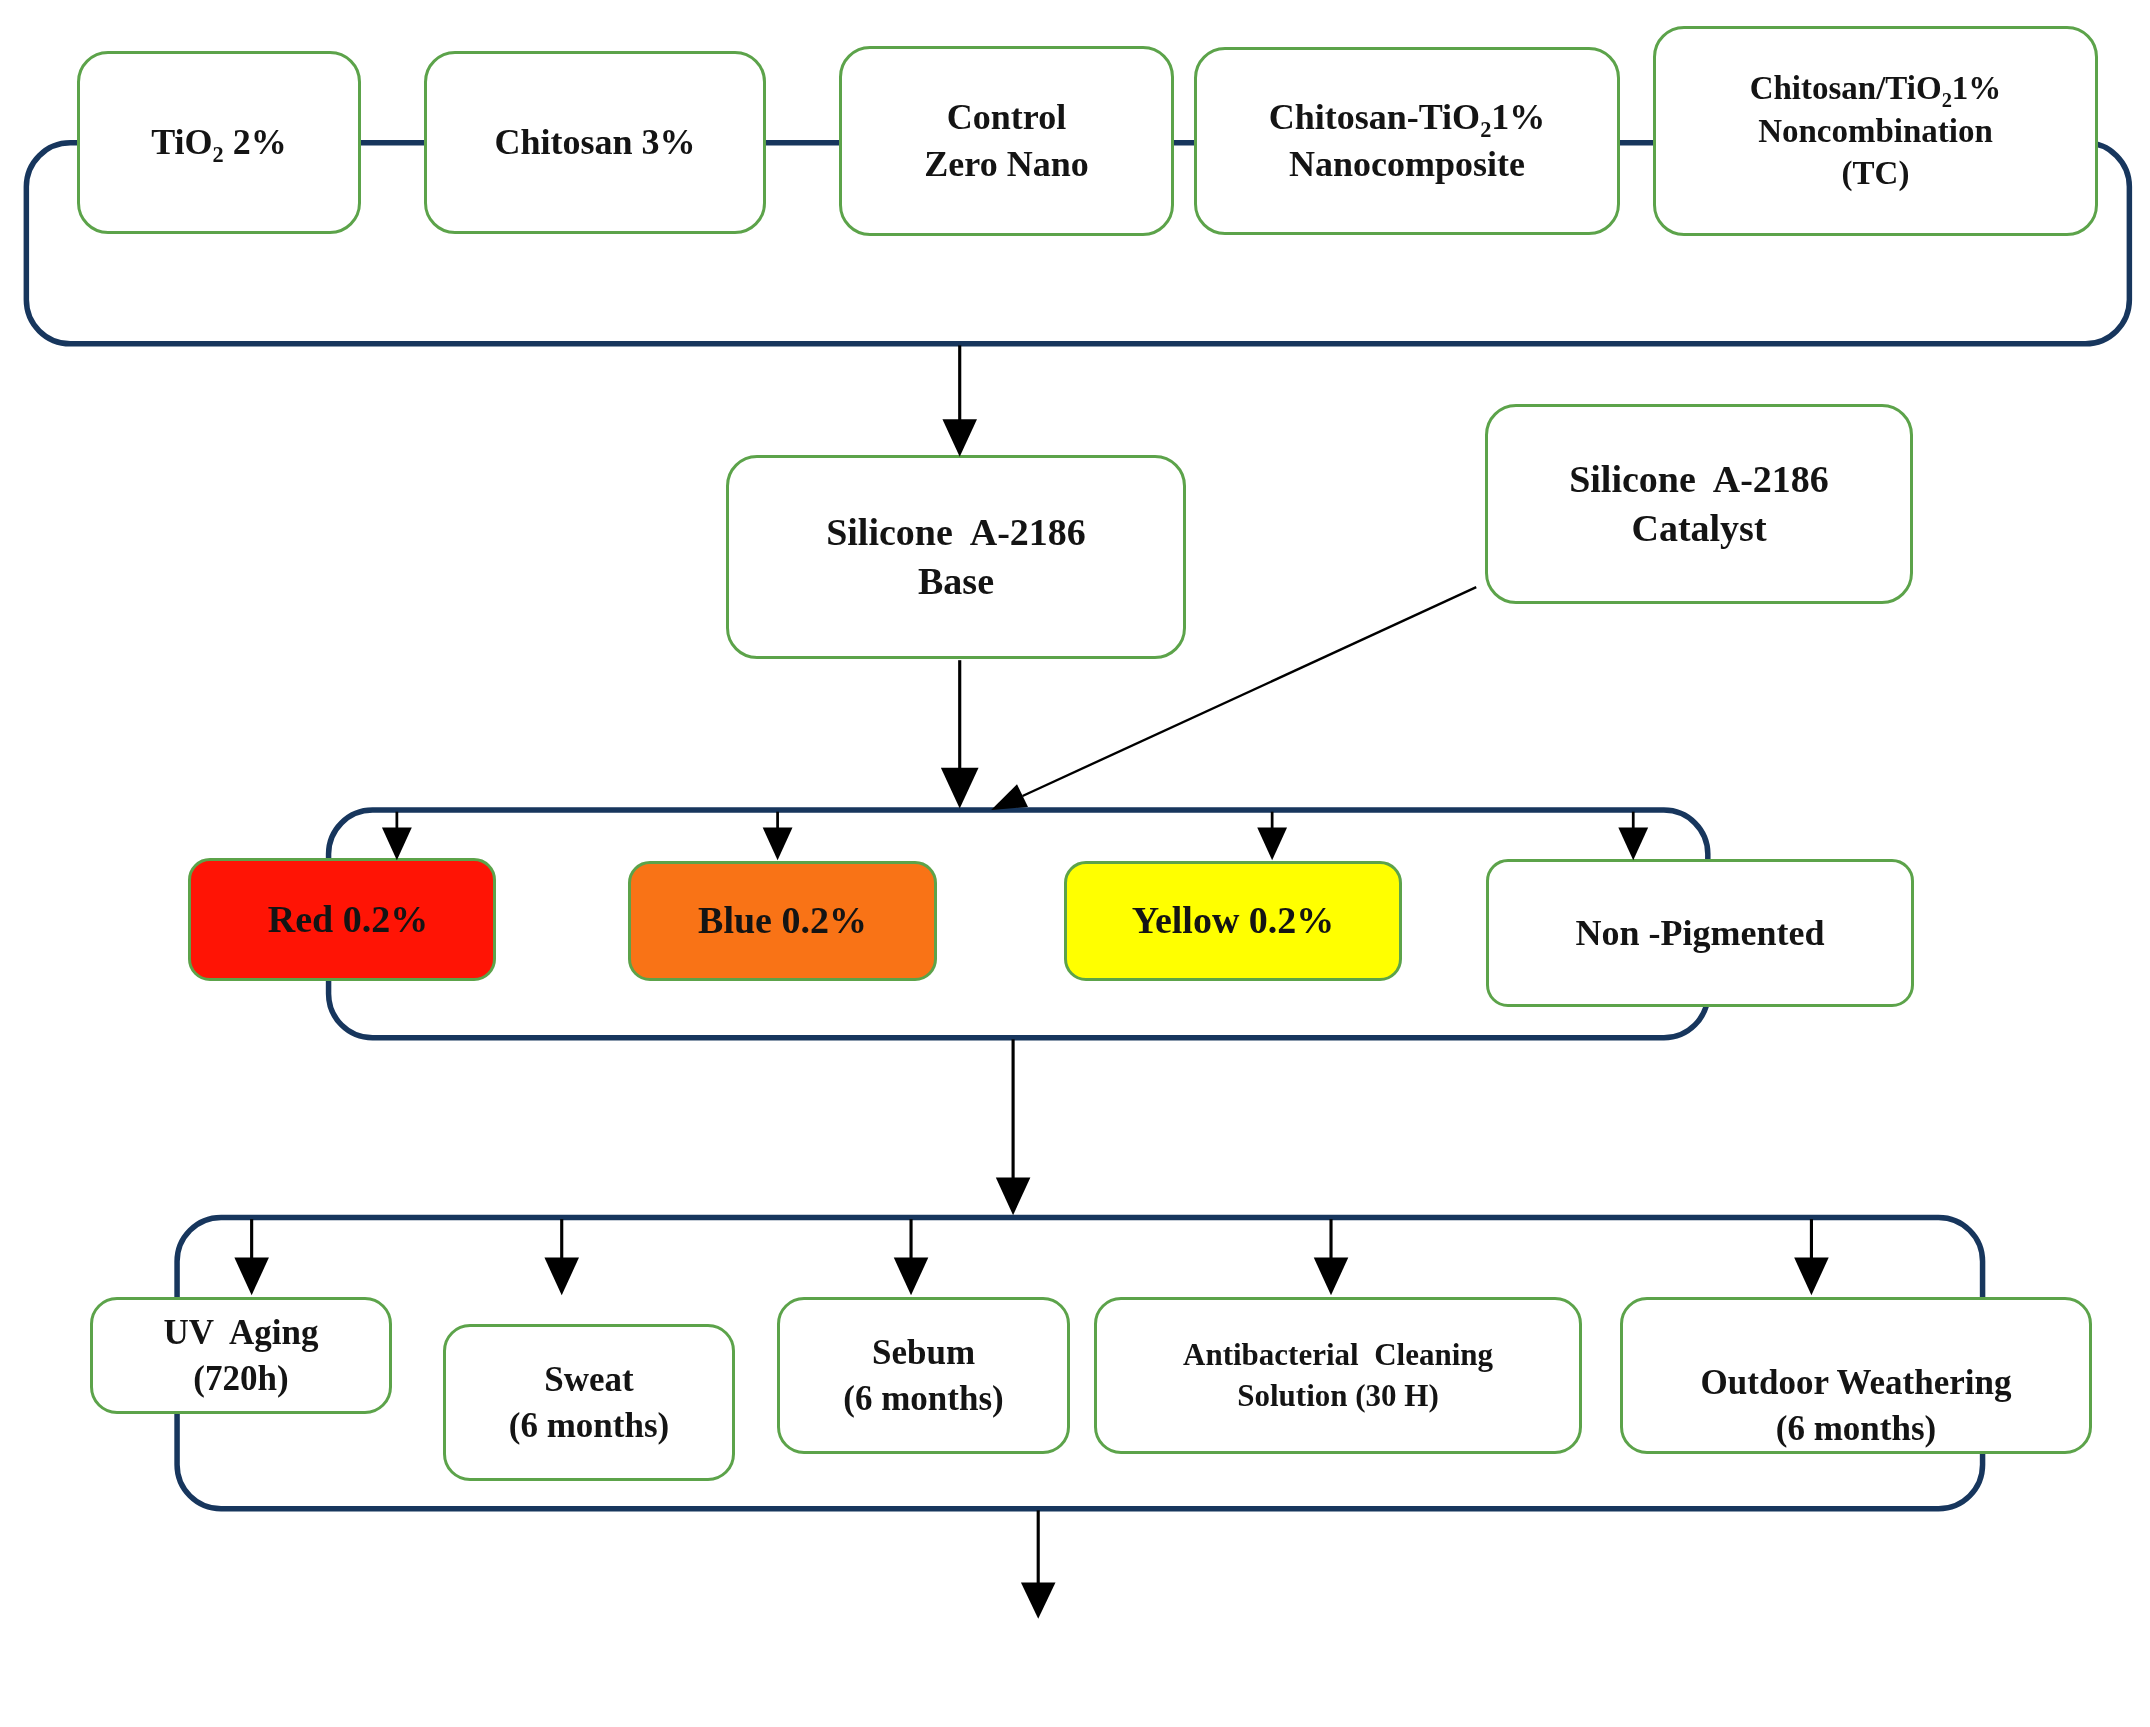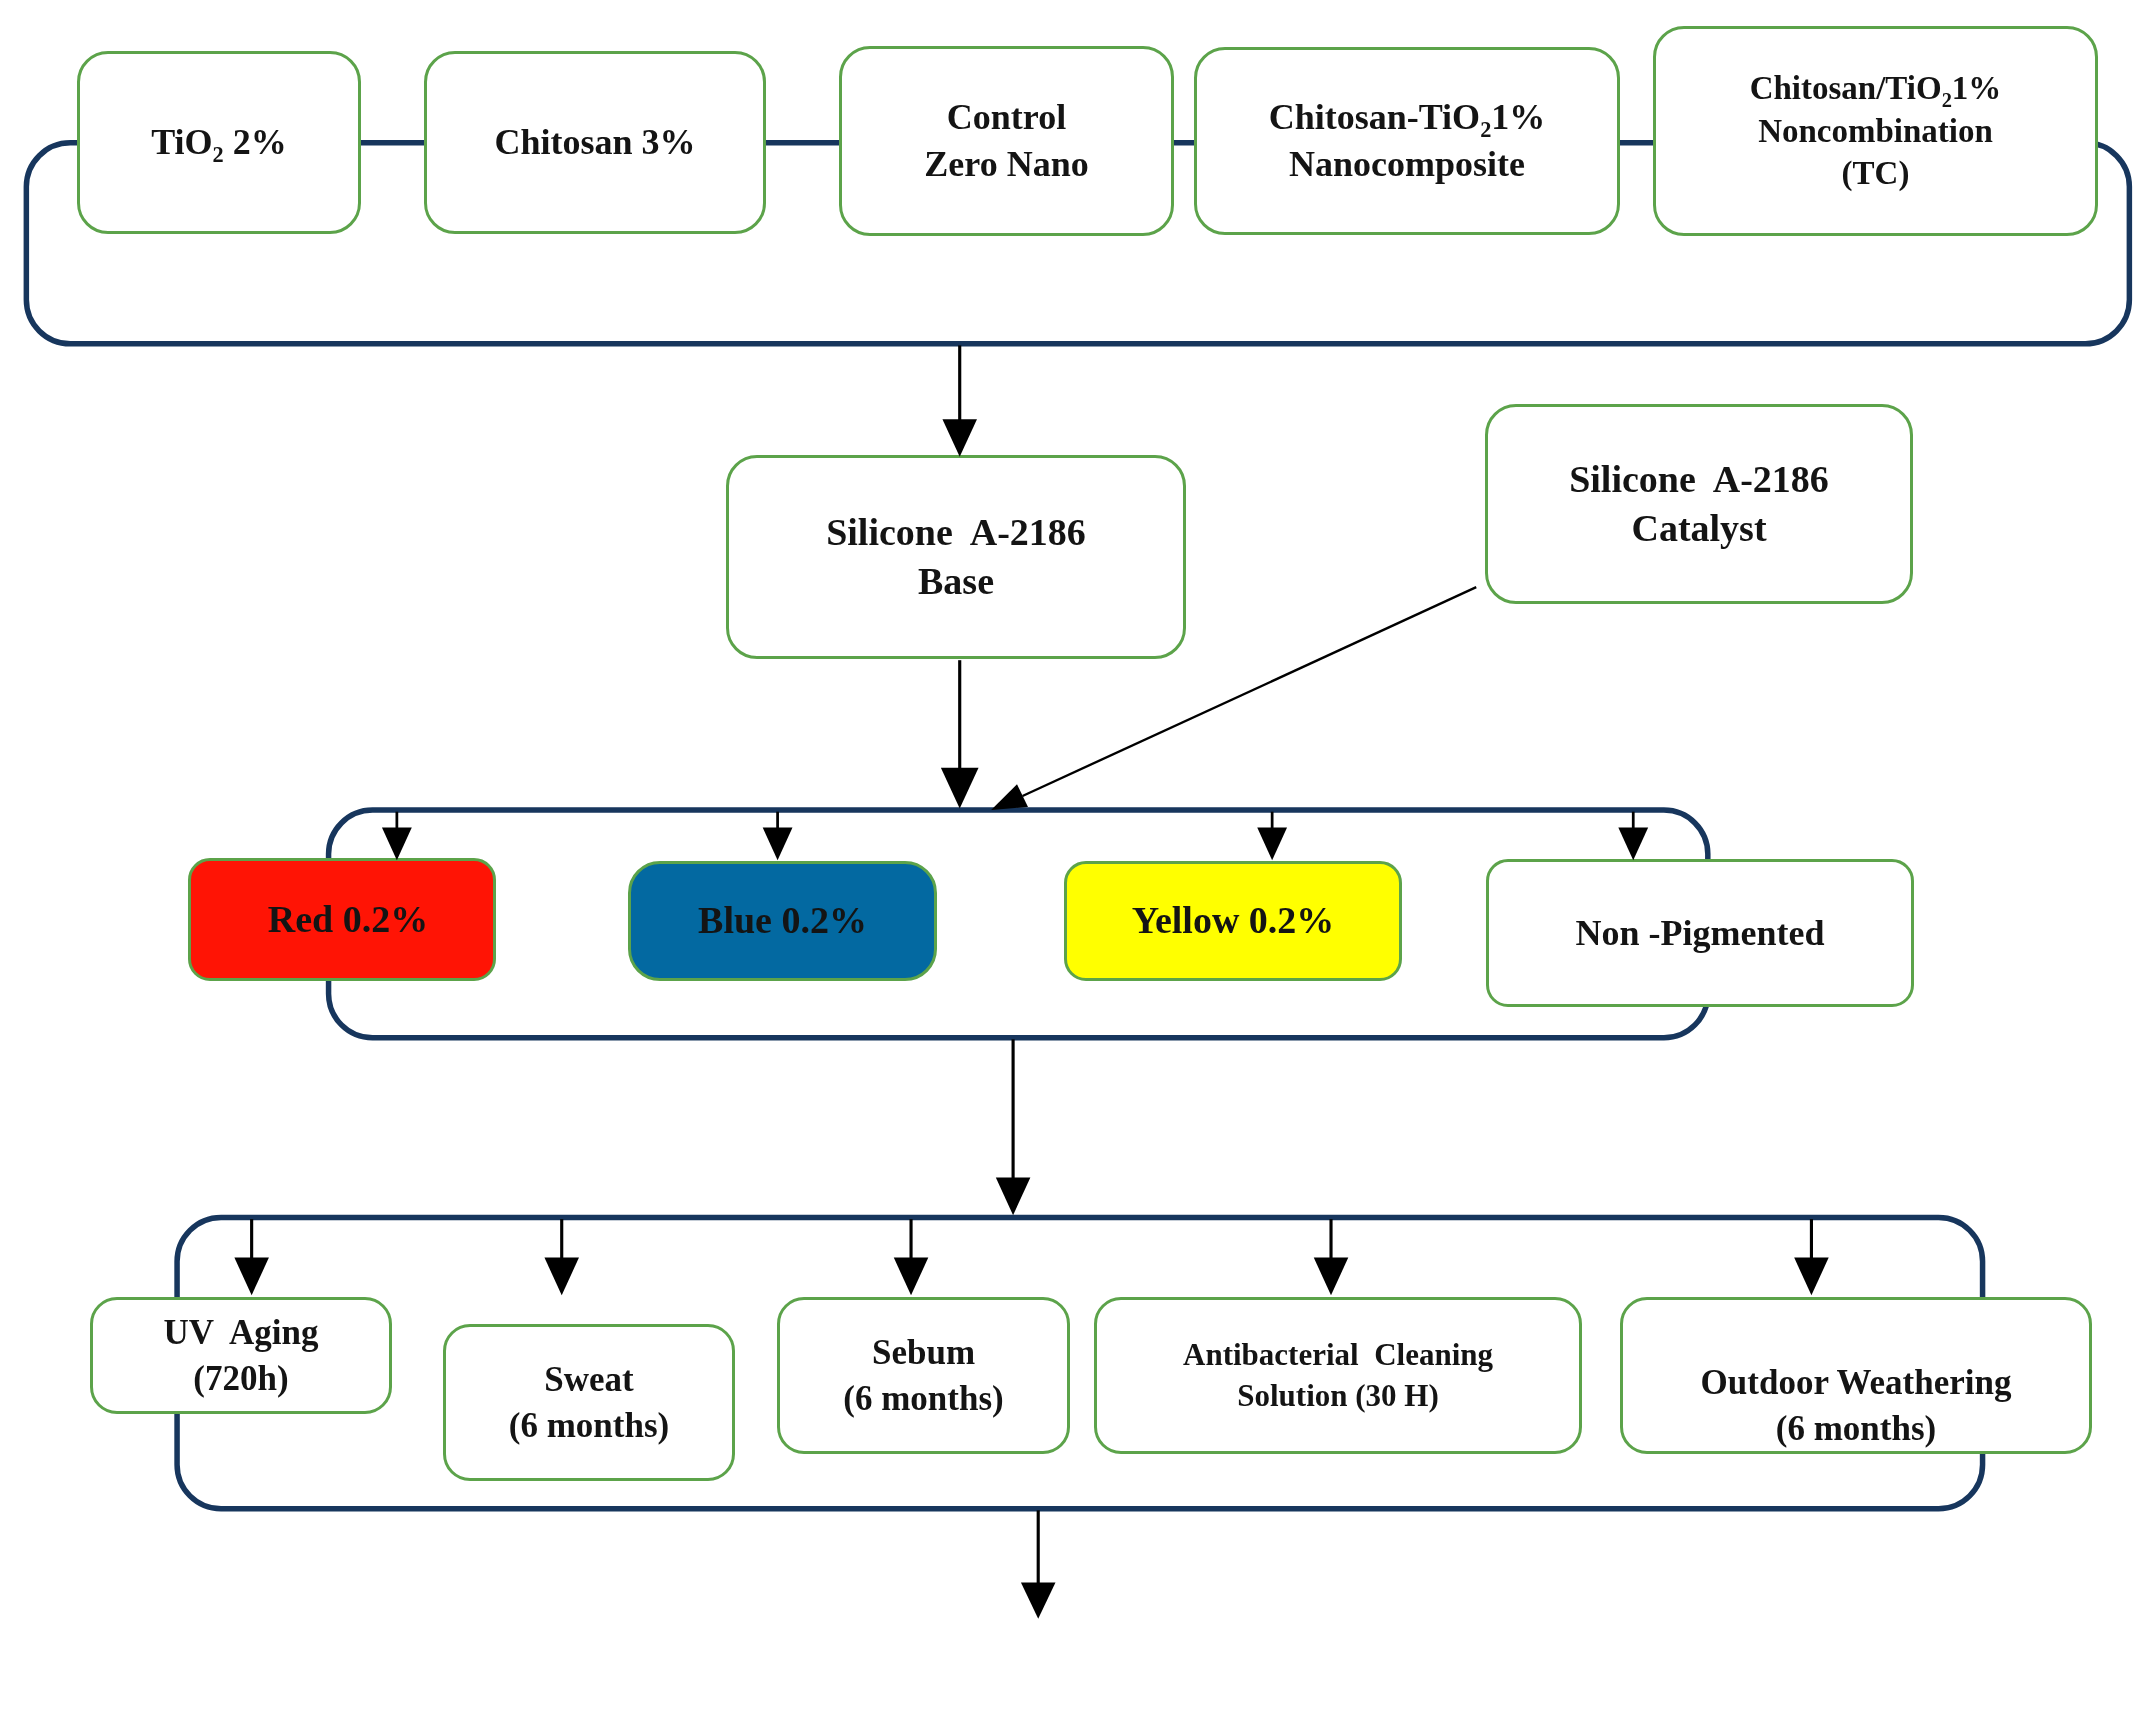--- a/index.html
+++ b/index.html
@@ -14,21 +14,21 @@
     position:absolute;z-index:2;box-sizing:border-box;
     background:#ffffff;border:3.9px solid #5ca34a;
     display:flex;flex-direction:column;align-items:center;justify-content:center;
     text-align:center;font-weight:bold;color:#141414;
   }
   .node .line{white-space:pre-wrap;line-height:1.3;}
   sub{font-size:0.62em;line-height:0;}
   .r40{border-radius:31px}.r34{border-radius:27px}.r28{border-radius:22px}
   .fs54{font-size:42px}.fs48{font-size:38px}.fs46{font-size:36px}.fs44{font-size:35px}.fs42{font-size:33px}.fs40{font-size:31px}
   .red-fill{background:#ff1405;}
-  .blue-fill{background:#0369a1;border-radius:32px;}
+  .blue-fill{background:#f97316;}
   .yellow-fill{background:#ffff00;}
   .total{
     border:4.7px solid #4e7a3a;border-radius:28px;
     background:linear-gradient(180deg,#cde4f4 0%,#f2fafd 42%,#aacfe9 100%);
     color:#0d1a26;
   }
 </style>
 </head>
 <body>
 

